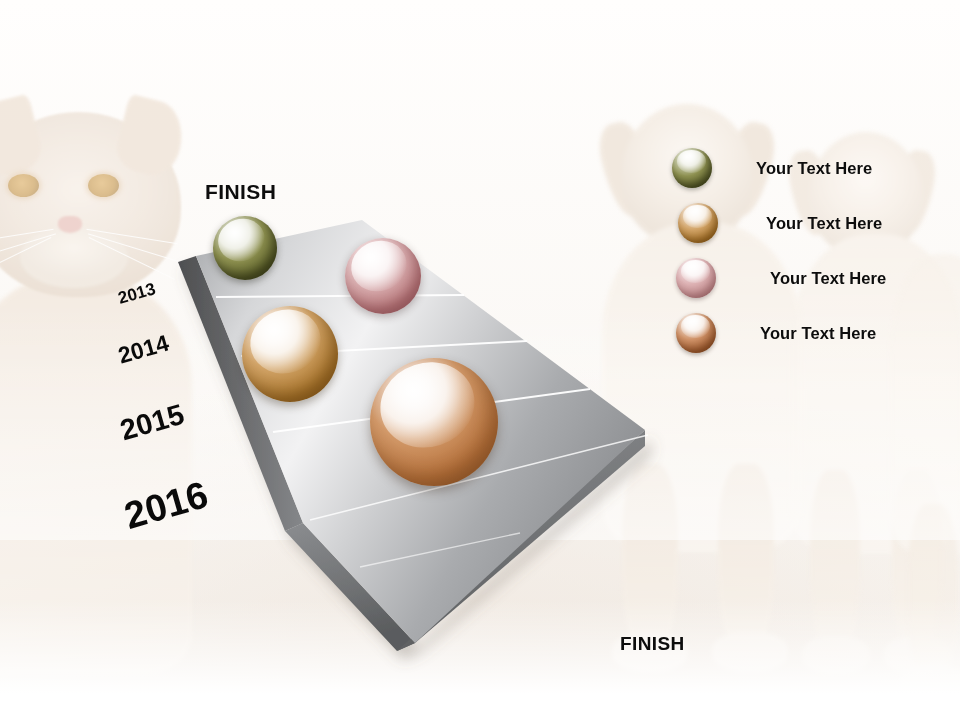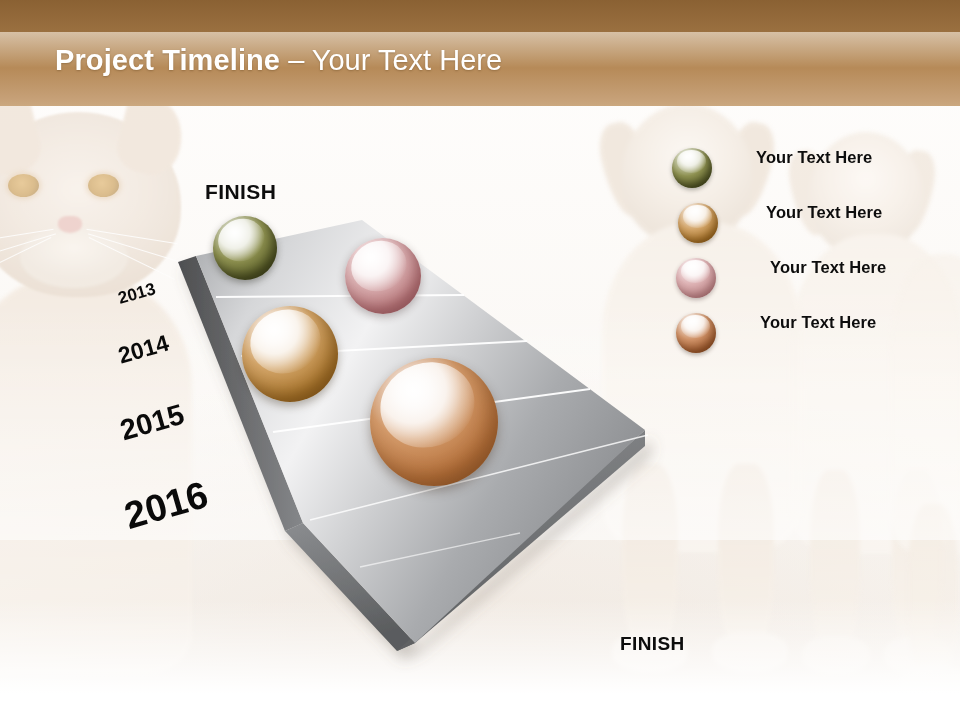--- a/index.html
+++ b/index.html
@@ -92,21 +92,21 @@
   }
 
   
   .lbl{position:absolute;color:#0d0d0d;font-weight:bold;white-space:nowrap;}
   .year{position:absolute;color:#0a0a0a;font-weight:bold;white-space:nowrap;}
   .start-label{left:205px;top:180px;font-size:21px;letter-spacing:.4px;}
   .finish-label{left:620px;top:633px;font-size:19px;letter-spacing:.4px;}
 
   
   .legend{position:absolute;left:672px;top:148px;width:288px;}
-  .legend-row{position:absolute;height:40px;display:flex;align-items:flex-start;}
+  .legend-row{position:absolute;height:40px;display:flex;align-items:center;}
   .legend-bullet{position:relative;width:40px;height:40px;border-radius:50%;flex:0 0 auto;}
   .legend-bullet .gloss{position:absolute;left:12%;top:6%;width:72%;height:56%;border-radius:50%;}
   .legend-text{
     color:#0d0d0d;font-size:16.5px;font-weight:bold;white-space:nowrap;
     letter-spacing:.1px;
   }
 </style>
 </head>
 <body>
 
@@ -280,19 +280,14 @@
 
     <div class="legend-row" style="left:4px;top:165px;">
       <span class="legend-bullet" style="background:radial-gradient(circle at 36% 22%, #fdf8f4 0%, #f1ded0 16%, #cf9268 44%, #a05c30 74%, #7f441d 100%);
                    box-shadow:0 2px 4px rgba(60,40,25,.35), inset -3px -4px 7px rgba(60,30,10,.33);">
         <span class="gloss" style="background:radial-gradient(circle at 45% 25%, rgba(255,255,255,.98) 0%, rgba(255,255,255,.78) 42%, rgba(255,255,255,0) 80%);"></span>
       </span>
       <span class="legend-text" style="margin-left:44px;">Your  Text Here</span>
     </div>
   </div>
 
-  <div class="header">
-    <div class="header-title">
-      <span class="t-bold">Project Timeline</span><span class="t-rest"> – Your Text Here</span>
-    </div>
-  </div>
 
 </div>
 
 </body></html>

